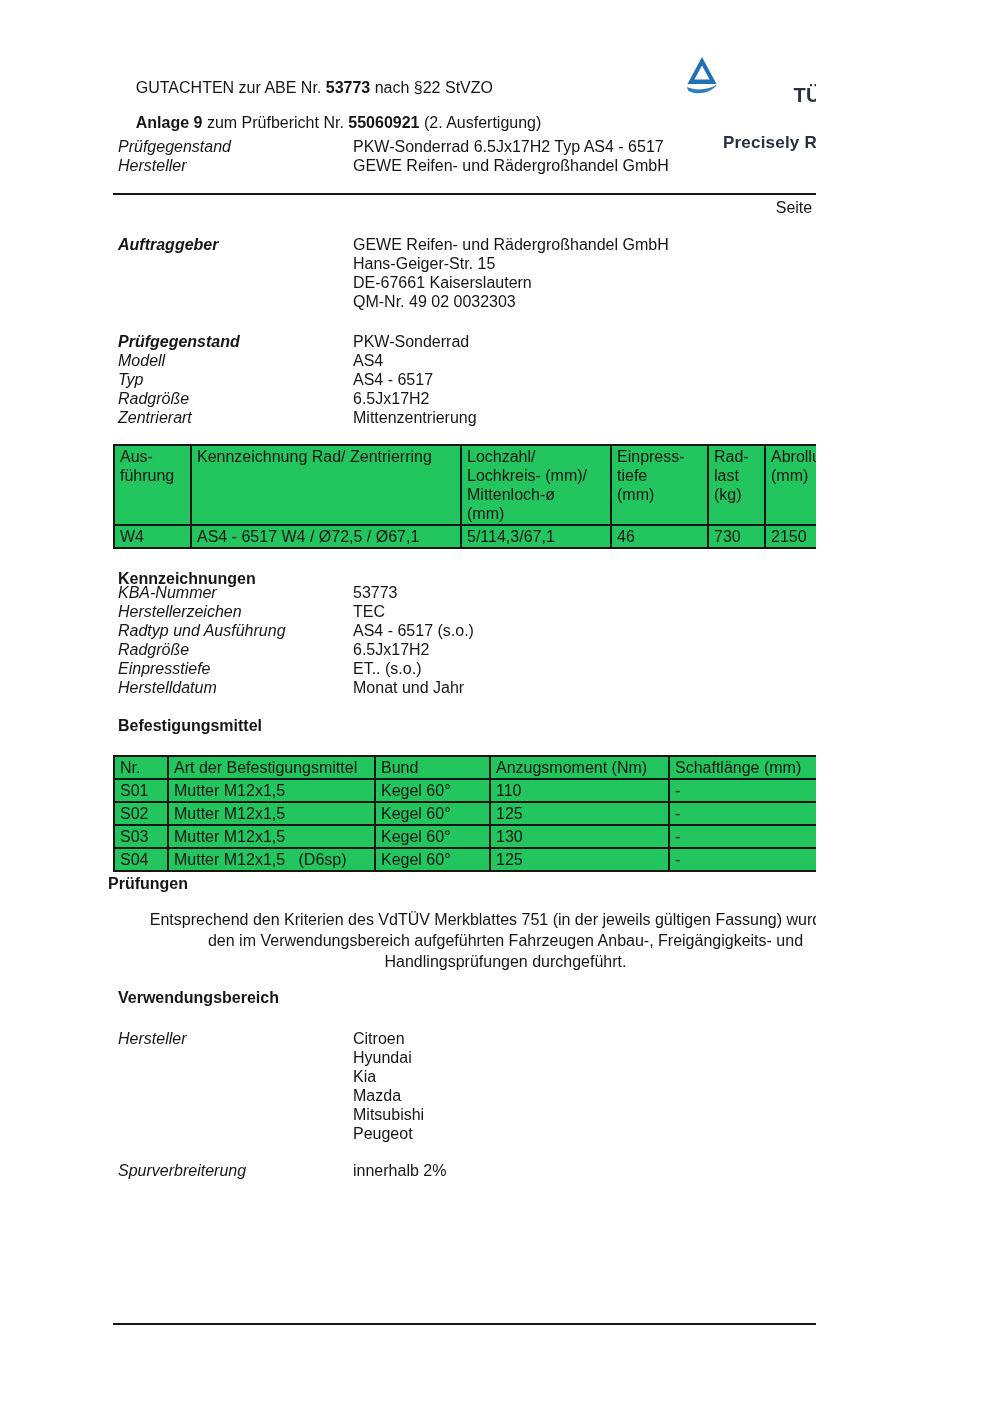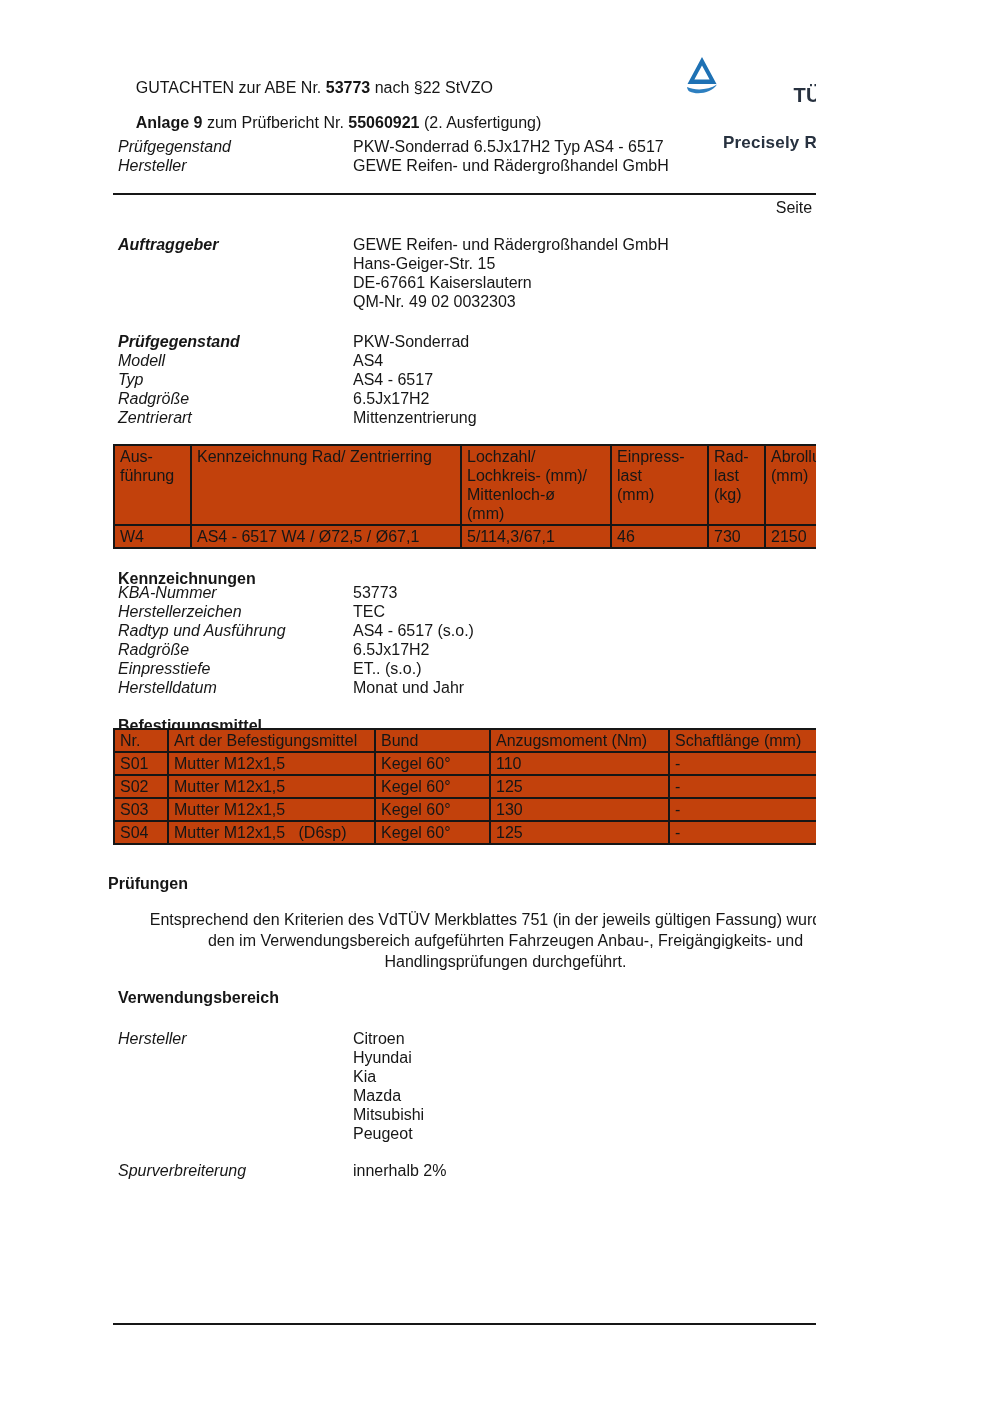--- a/index.html
+++ b/index.html
@@ -12,21 +12,21 @@
   .abs { position:absolute; }
   .pre { white-space:pre; }
   .b { font-weight:bold; }
   .line { line-height:19px; }
   .kv { display:flex; line-height:19px; }
   .kv .label { width:235px; flex:0 0 235px; white-space:pre;font-style:italic; }
   .kv .val { white-space:pre; }
   .vlines div { line-height:19px; white-space:pre; }
   .rule { border-top:2px solid #161616; height:0; }
   .heading { font-weight:bold; line-height:19px; }
-  table { border-collapse:collapse; position:absolute; table-layout:fixed; background:#c2410c; }
+  table { border-collapse:collapse; position:absolute; table-layout:fixed; background:#22c55e; }
   th, td {
     border:2px solid #161616; font-weight:normal; text-align:left;
     vertical-align:top; padding:1px 5px; line-height:19px; font-size:16px;
   }
   th { white-space:pre-line; }
   td { white-space:pre; }
   .para { line-height:21px; white-space:pre-line; width:775px; }
   
   .brand { font-size:20px; color:#27313f; letter-spacing:0.2px; white-space:pre; }
   .brand .tuv-b { font-weight:bold;margin-left:36px; }
@@ -119,21 +119,21 @@
     <tbody>
         <tr>
       <th>Aus-
 führung</th>
       <th>Kennzeichnung Rad/ Zentrierring</th>
       <th>Lochzahl/
 Lochkreis- (mm)/
 Mittenloch-ø
 (mm)</th>
       <th>Einpress-
-last
+tiefe
 (mm)</th>
       <th>Rad-
 last
 (kg)</th>
       <th>Abrollumfang
 (mm)</th>
     </tr>
     <tr>
       <td>W4</td>
       <td>AS4 - 6517 W4 / Ø72,5 / Ø67,1</td>
@@ -168,21 +168,21 @@
       <div class="val">ET.. (s.o.)</div>
     </div>
     <div class="kv">
       <div class="label">Herstelldatum</div>
       <div class="val">Monat und Jahr</div>
     </div>
   </div>
 
   <div class="abs heading" style="left:118px; top:716px;">Befestigungsmittel</div>
 
-  <table style="left:113px; top:728px; width:765px;padding-left:36px;">
+  <table style="left:113px; top:755px; width:765px;padding-left:36px;">
     <colgroup>
       <col style="width:54px">
         <col style="width:207px">
         <col style="width:115px">
       <col style="width:179px">
         <col style="width:210px">
     </colgroup>
     <tbody>
         <tr>
       <th>Nr.</th>

